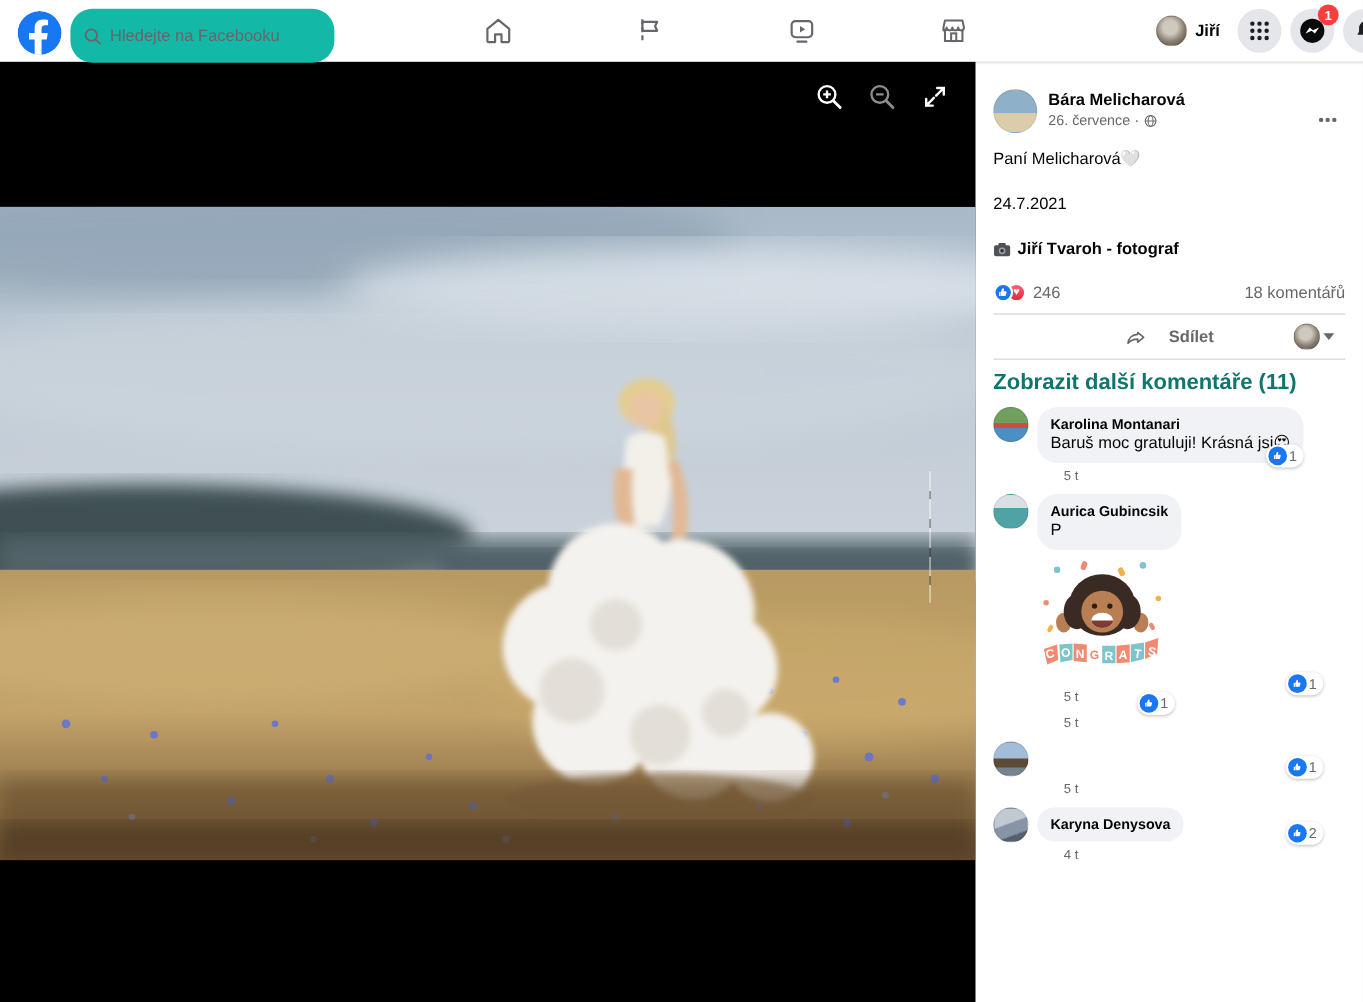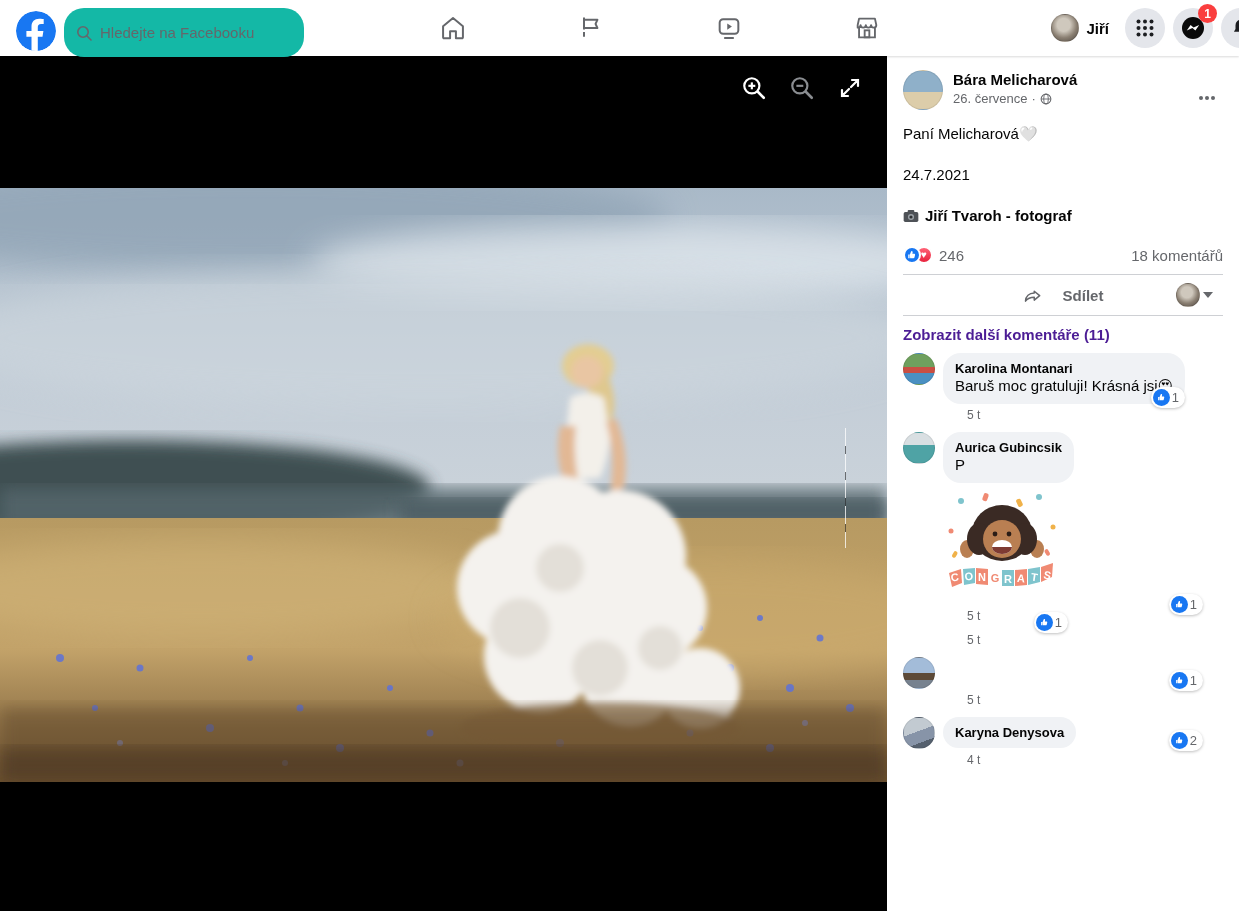--- a/index.html
+++ b/index.html
@@ -49,21 +49,21 @@
   .photo { position:absolute; left:0; top:132px; width:887px; height:594px; display:block; }
   .viewer-controls { position:absolute; left:740px; top:18px; display:flex; gap:20px; }
   .vc-btn { width:28px; height:28px; background:transparent; border:none; cursor:pointer;
     display:flex; align-items:center; justify-content:center; }
   .artifact-line { position:absolute; left:845px; top:372px; width:1px; height:120px;
     background:repeating-linear-gradient(180deg,rgba(255,255,255,.75) 0 18px,rgba(40,40,40,.6) 18px 26px);
     pointer-events:none; }
 
   
   .panel { position:absolute; left:887px; top:56px; width:352px; height:855px; background:#fff;
-    padding:14px 16px 0 16px; overflow:hidden; }
+    padding:25px 16px 0 16px; overflow:hidden; }
   .post-head { display:flex; align-items:flex-start; gap:10px; position:relative; }
   .ph-name { font-size:15px; font-weight:700; color:#050505; line-height:19px; cursor:pointer; }
   .ph-meta { display:flex; align-items:center; gap:4px; font-size:13px; color:#65676b; margin-top:2px; }
   .more-btn { position:absolute; right:6px; top:18px; background:none; border:none; cursor:pointer;
     color:#65676b; display:flex; }
   .post-text { margin-top:14px; font-size:15px; color:#050505; line-height:20px; }
   .heart-emoji { font-size:15px; color:#dfeaf2; }
   .post-date { margin-top:22px; font-size:15px; color:#050505; }
   .post-tagged { margin-top:24px; display:flex; align-items:center; gap:6px;
     font-size:15px; font-weight:600; color:#050505; cursor:pointer; }
@@ -76,21 +76,21 @@
     font-size:10px; line-height:10px; }
   .rx-count { margin-left:6px; font-size:15px; color:#65676b; cursor:pointer; }
   .rx-comments { margin-left:auto; font-size:15px; color:#65676b; cursor:pointer; }
   .divider { height:1px; background:#ced0d4; margin-top:10px; }
   .share-row { position:relative; height:40px; display:flex; align-items:center; justify-content:center; }
   .share-btn { display:flex; align-items:center; gap:20px; background:none; border:none;
     font-size:15px; font-weight:600; color:#65676b; cursor:pointer; padding:6px 24px; border-radius:4px; }
   .share-avatar { position:absolute; right:10px; top:8px; display:flex; align-items:center; gap:3px; cursor:pointer; }
   .caret { width:0; height:0; border-left:5px solid transparent; border-right:5px solid transparent;
     border-top:6px solid #65676b; }
-  .show-more { margin-top:10px; font-size:15px; font-weight:600; color:#4c1d95; cursor:pointer; }
+  .show-more { margin-top:10px; font-size:20px; font-weight:600; color:#0f766e; cursor:pointer; }
 
   
   .comment { position:relative; margin-top:10px; }
   .c-row { display:flex; gap:8px; align-items:flex-start; }
   .bubble { display:inline-block; background:#f0f2f5; border-radius:18px; padding:8px 12px;
     max-width:272px; }
   .b-name { font-size:13px; font-weight:600; color:#050505; cursor:pointer; }
   .b-text { font-size:15px; color:#050505; line-height:20px; }
   .hl { color:#f05546; font-weight:700; }
   .c-time { margin:4px 0 0 64px; font-size:12px; color:#65676b; cursor:pointer; }

